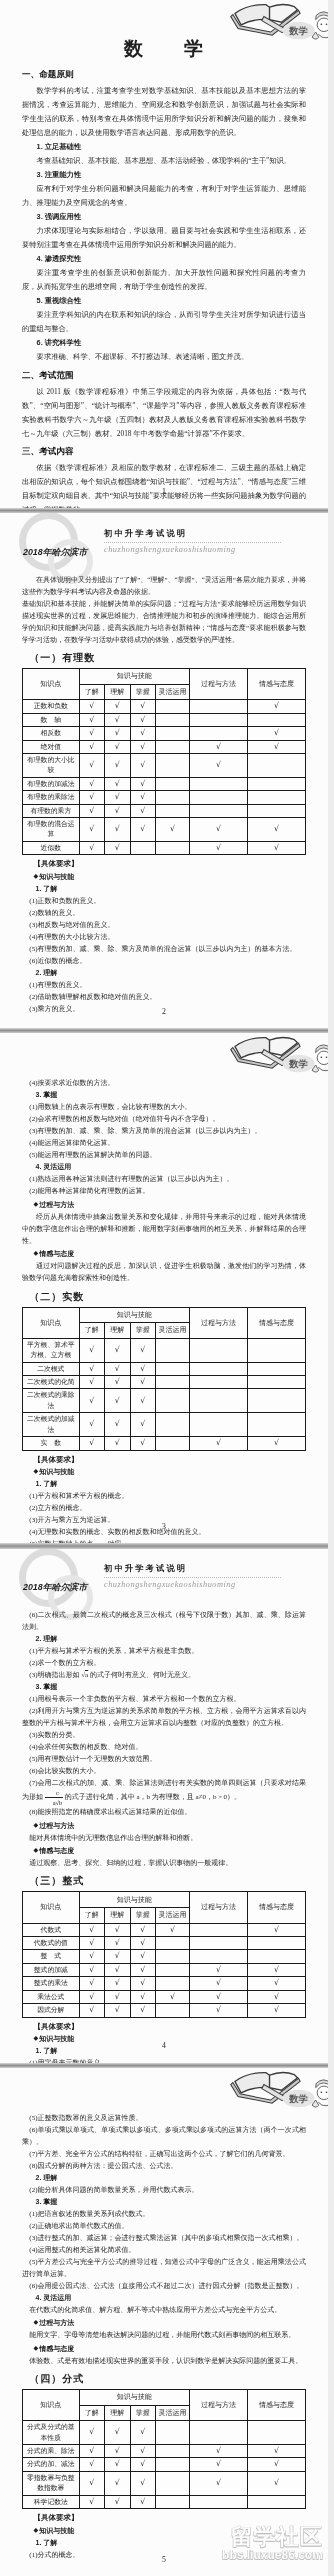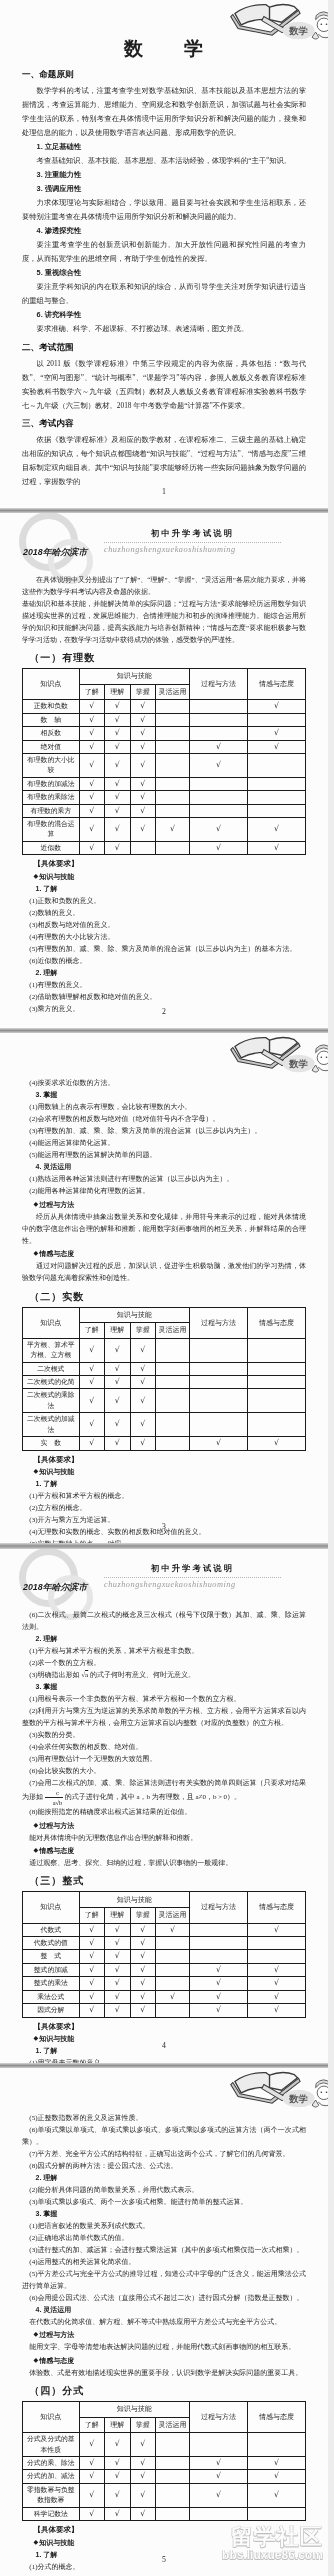--- a/index.html
+++ b/index.html
@@ -39,21 +39,21 @@
   .dtable thead th{font-size:7px;padding:2.1px 1px;}
   .check{font-size:7.8px;font-family:"DejaVu Sans",sans-serif;color:#2a2a2a;}
 
   
   .banner{position:relative;height:44px;margin:11.5px 0 5.2px;}
   .ring{position:absolute;border-radius:50%;z-index:0;}
   .ring.r1{width:45px;height:45px;border:7.8px solid #dcdcdc;left:-3.1px;top:-12.5px;}
   .ring.r2{width:33px;height:33px;border:6.2px solid #e6e6e6;left:26px;top:14.6px;}
   .banner-year{position:absolute;left:1px;top:21px;font-family:"Liberation Sans","DejaVu Sans",sans-serif;font-weight:bold;font-style:italic;font-size:8.9px;z-index:1;white-space:nowrap;}
   .banner-main{position:absolute;left:82px;top:3.1px;width:177px;z-index:1;}
-  .banner-title{font-family:"Liberation Sans","DejaVu Sans",sans-serif;font-weight:bold;font-size:8.3px;letter-spacing:2.1px;padding-bottom:3.1px;border-bottom:1px dotted #b5b5b5;text-align:center;}
+  .banner-title{font-family:"Liberation Sans","DejaVu Sans",sans-serif;font-weight:bold;font-size:8.3px;letter-spacing:2.1px;padding-bottom:3.1px;border-bottom:1px dotted #b5b5b5;}
   .banner-pinyin{font-style:italic;font-size:8.3px;color:#9a9a9a;margin-top:2.1px;letter-spacing:0.5px;font-family:"Liberation Serif",serif;}
 
   
   .corner-logo{position:absolute;top:1px;right:-3.1px;width:112px;height:44px;z-index:0;}
 
   
   .watermark{position:absolute;right:5.2px;bottom:15.6px;text-align:right;font-family:"Liberation Sans","DejaVu Sans",sans-serif;font-weight:bold;line-height:1;z-index:3;opacity:.9;}
   .wm-title{font-size:22px;letter-spacing:1px;color:#fdfdfd;text-shadow:-0.5px -0.5px 0 #b8b8b8,0.5px -0.5px 0 #b8b8b8,-0.5px 0.5px 0 #b8b8b8,0.5px 0.5px 0 #b8b8b8;}
   .wm-url{font-size:12px;margin-top:1px;color:#fdfdfd;text-shadow:-0.5px -0.5px 0 #bcbcbc,0.5px -0.5px 0 #bcbcbc,-0.5px 0.5px 0 #bcbcbc,0.5px 0.5px 0 #bcbcbc;}
 </style>
@@ -82,20 +82,21 @@
             <path d="M186 60 l-7 10 q8 7 13 0 Z" fill="#e8e8e8"></path>
           </g>
         </svg></div>
       <div class="content">
         <div class="blk-title">数　　学</div>
         <div class="blk-h1">一、命题原则</div>
         <div class="blk-p">数学学科的考试，注重考查学生对数学基础知识、基本技能以及基本思想方法的掌握情况，考查运算能力、思维能力、空间观念和数学创新意识，加强试题与社会实际和学生生活的联系，特别考查在具体情境中运用所学知识分析和解决问题的能力，搜集和处理信息的能力，以及使用数学语言表达问题、形成用数学的意识。</div>
         <div class="blk-h2">1. 立足基础性</div>
         <div class="blk-p">考查基础知识、基本技能、基本思想、基本活动经验，体现学科的“主干”知识。</div>
         <div class="blk-h2">3. 注重能力性</div>
+        <div class="blk-p">应有利于对学生分析问题和解决问题能力的考查，有利于对学生运算能力、思维能力、推理能力及空间观念的考查。</div>
         <div class="blk-h2">3. 强调应用性</div>
         <div class="blk-p">力求体现理论与实际相结合，学以致用。题目要与社会实践和学生生活相联系，还要特别注重考查在具体情境中运用所学知识分析和解决问题的能力。</div>
         <div class="blk-h2">4. 渗透探究性</div>
         <div class="blk-p">要注重考查学生的创新意识和创新能力。加大开放性问题和探究性问题的考查力度，从而拓宽学生的思维空间，有助于学生创造性的发挥。</div>
         <div class="blk-h2">5. 重视综合性</div>
         <div class="blk-p">要注意学科知识的内在联系和知识的综合，从而引导学生关注对所学知识进行适当的重组与整合。</div>
         <div class="blk-h2">6. 讲究科学性</div>
         <div class="blk-p">要求准确、科学、不超课标、不打擦边球。表述清晰，图文并茂。</div>
         <div class="blk-h1">二、考试范围</div>
         <div class="blk-p">以 2011 版《数学课程标准》中第三学段规定的内容为依据，具体包括：“数与代数”、“空间与图形”、“统计与概率”、“课题学习”等内容，参照人教版义务教育课程标准实验教科书数学六～九年级（五四制）教材及人教版义务教育课程标准实验教科书数学七～九年级（六三制）教材。2018 年中考数学命题“计算器”不作要求。</div>
@@ -532,21 +533,20 @@
             <path d="M186 60 l-7 10 q8 7 13 0 Z" fill="#e8e8e8"></path>
           </g>
         </svg></div>
       <div class="content">
         <div class="blk-item">(5)正整数指数幂的意义及运算性质。</div>
         <div class="blk-item">(6)单项式乘以单项式、单项式乘以多项式、多项式乘以多项式的运算方法（两个一次式相乘）。</div>
         <div class="blk-item">(7)平方差、完全平方公式的结构特征，正确写出这两个公式，了解它们的几何背景。</div>
         <div class="blk-item">(8)因式分解的两种方法：提公因式法、公式法。</div>
         <div class="blk-h2">2. 理解</div>
         <div class="blk-item">(2)能分析具体问题的简单数量关系，并用代数式表示。</div>
-        <div class="blk-item">(3)单项式乘以多项式、两个一次多项式相乘。能进行简单的整式运算。</div>
         <div class="blk-h2">3. 掌握</div>
         <div class="blk-item">(1)把语言叙述的数量关系列成代数式。</div>
         <div class="blk-item">(2)正确地求出简单代数式的值。</div>
         <div class="blk-item">(3)进行整式的加、减运算；会进行整式乘法运算（其中的多项式相乘仅指一次式相乘）。</div>
         <div class="blk-item">(4)运用整式的相关运算化简求值。</div>
         <div class="blk-item">(5)平方差公式与完全平方公式的推导过程，知道公式中字母的广泛含义，能运用乘法公式进行简单运算。</div>
         <div class="blk-item">(6)会用提公因式法、公式法（直接用公式不超过二次）进行因式分解（指数是正整数）。</div>
         <div class="blk-h2">4. 灵活运用</div>
         <div class="blk-item">在代数式的化简求值、解方程、解不等式中熟练应用平方差公式与完全平方公式。</div>
         <div class="blk-diamond"><span class="diamond-icon">◆</span><span>过程与方法</span></div>

